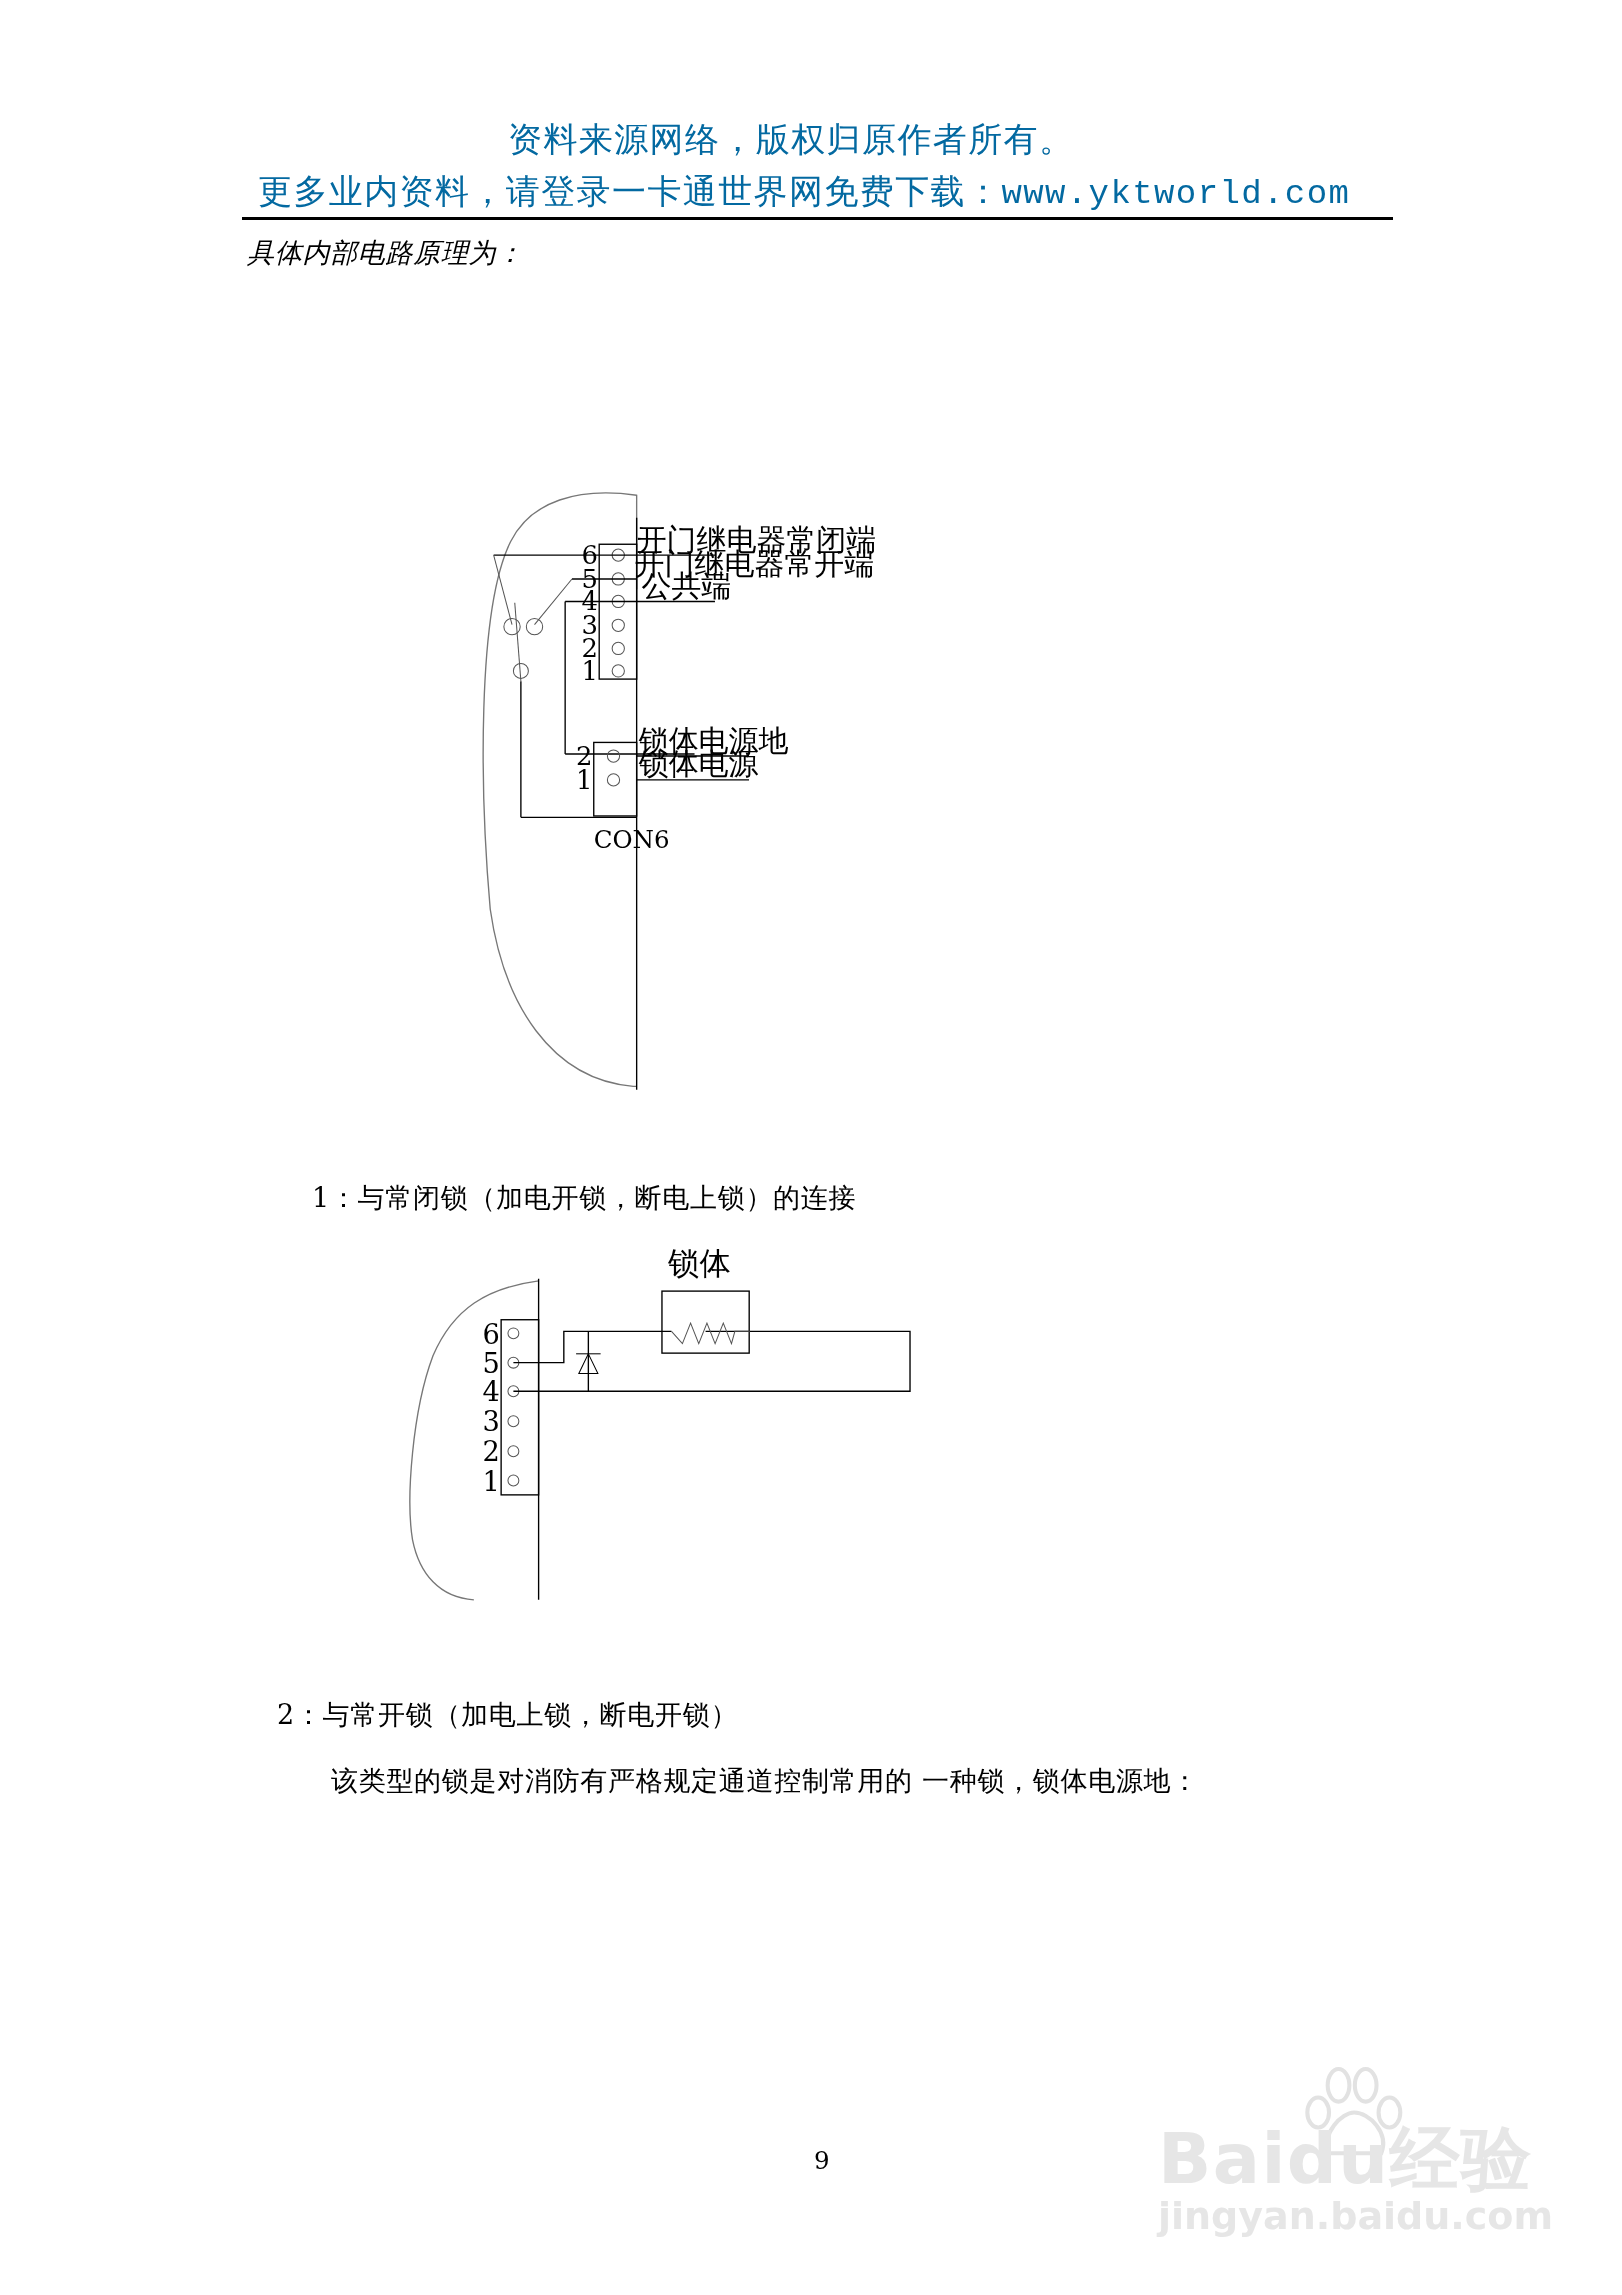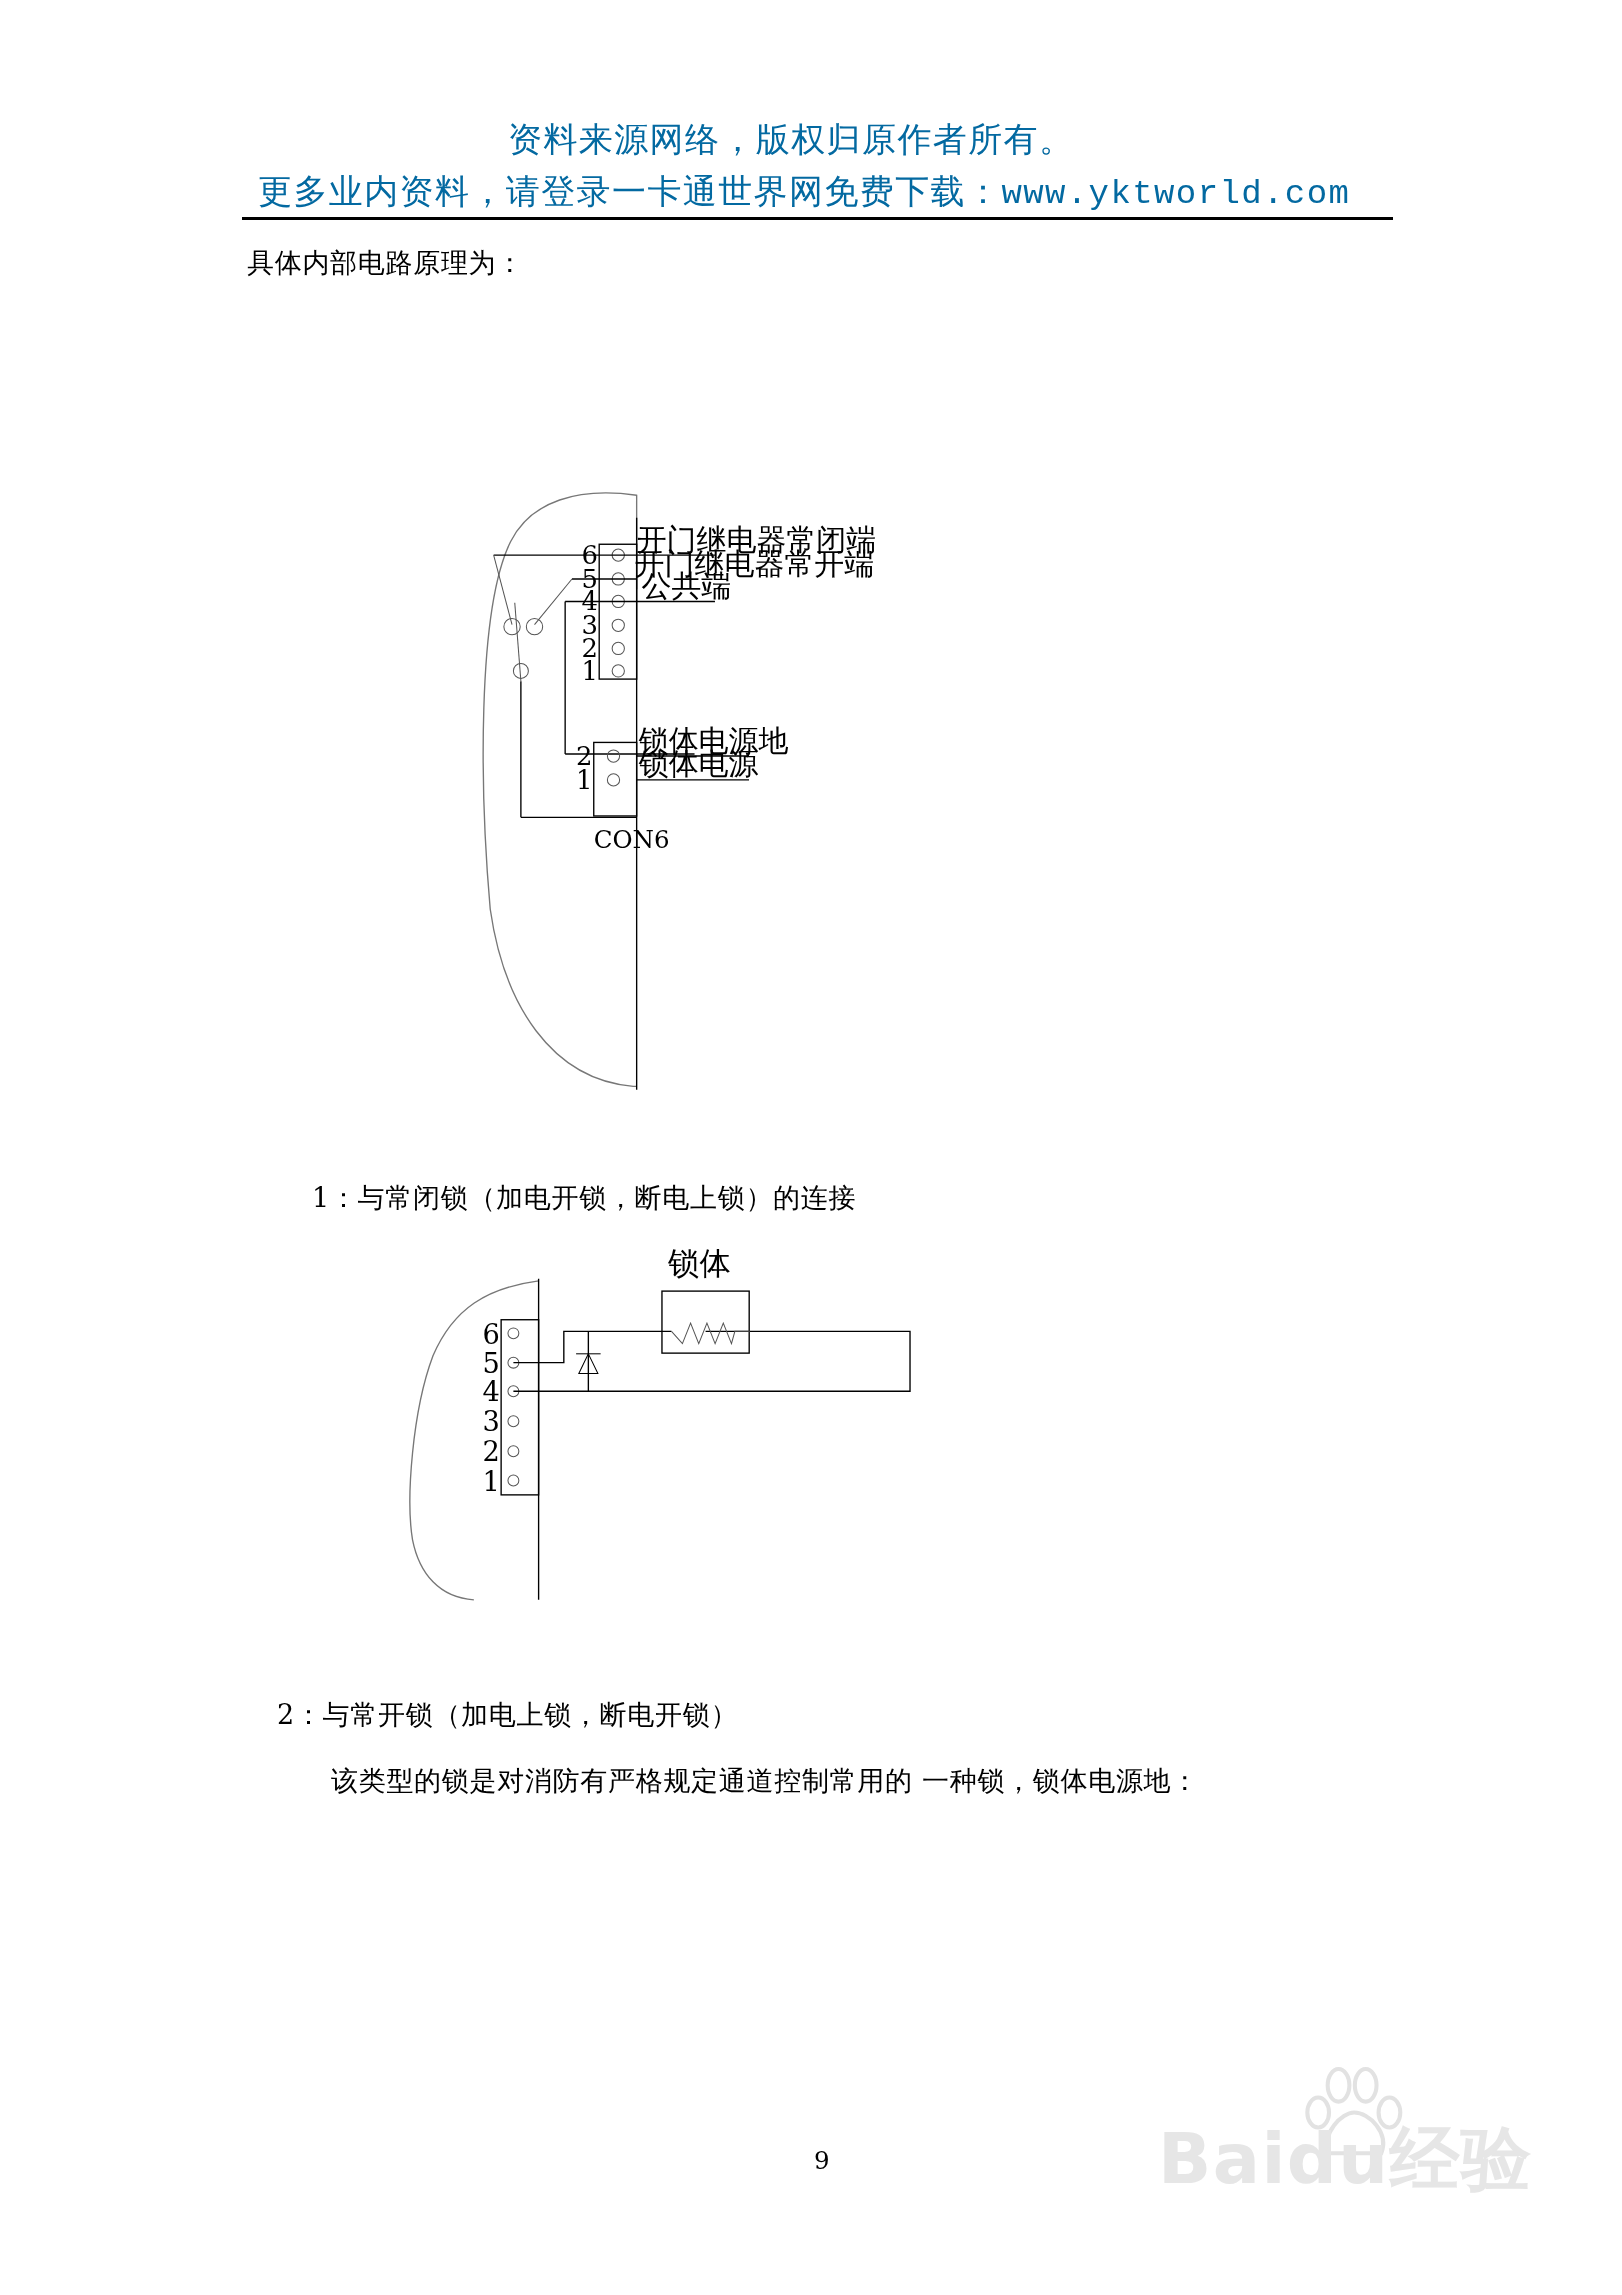--- a/index.html
+++ b/index.html
@@ -12,21 +12,21 @@
   svg text { font-family: "DejaVu Serif", "Liberation Serif", serif; }
   .wm { color:#e6e6e6; font-family: "DejaVu Sans", "Liberation Sans", sans-serif; font-weight:bold; }
 </style>
 </head>
 <body>
 
 <div class="abs hdr" style="left:508px; top:117px;">资料来源网络，版权归原作者所有。</div>
 <div class="abs hdr" style="left:258px; top:169px;font-family:Liberation Mono, monospace;">更多业内资料，请登录一卡通世界网免费下载：www.yktworld.com</div>
 <div class="abs rule"></div>
 
-<div class="abs body-text" style="left:247px; top:245px;">具体内部电路原理为：</div>
+<div class="abs body-text" style="left:247px; top:235px;font-style:italic;">具体内部电路原理为：</div>
 
 <svg class="abs" style="left:463px; top:487px;" width="681" height="613" viewBox="0 0 1000 900">
 
   <path d="M 255 150 L 255 12 C 170 0, 100 20, 70 80 C 20 180, 25 450, 40 620 C 60 760, 130 870, 250 880 L 255 880" fill="none" stroke="#777" stroke-width="2"></path>
   <line x1="255" y1="45" x2="255" y2="885" stroke="#000" stroke-width="2"></line>
 
   <rect x="200" y="84" width="55" height="198" fill="none" stroke="#000" stroke-width="2"></rect>
   <g fill="none" stroke="#555" stroke-width="1.5">
     <circle cx="228" cy="100" r="9"></circle>
     <circle cx="228" cy="135" r="9"></circle>
@@ -134,14 +134,15 @@
   <svg class="abs" style="left:143px; top:0px;" width="109" height="95" viewBox="0 0 160 140">
     <g fill="none" stroke="#e2e2e2" stroke-width="6">
       <ellipse cx="55" cy="30" rx="16" ry="24"></ellipse>
       <ellipse cx="95" cy="30" rx="16" ry="24"></ellipse>
       <ellipse cx="25" cy="70" rx="16" ry="22"></ellipse>
       <ellipse cx="130" cy="70" rx="16" ry="22"></ellipse>
       <path d="M40 130 C 30 100, 60 70, 78 70 C 100 70, 130 100, 118 130 Z"></path>
     </g>
   </svg>
   <div class="abs wm" style="left:0px; top:48px; font-size:70px; letter-spacing:1.4px;">Baidu经验</div>
+  <div class="abs wm" style="left:0px; top:129px; font-size:38px;">jingyan.baidu.com</div>
 </div>
 
 
 </body></html>

